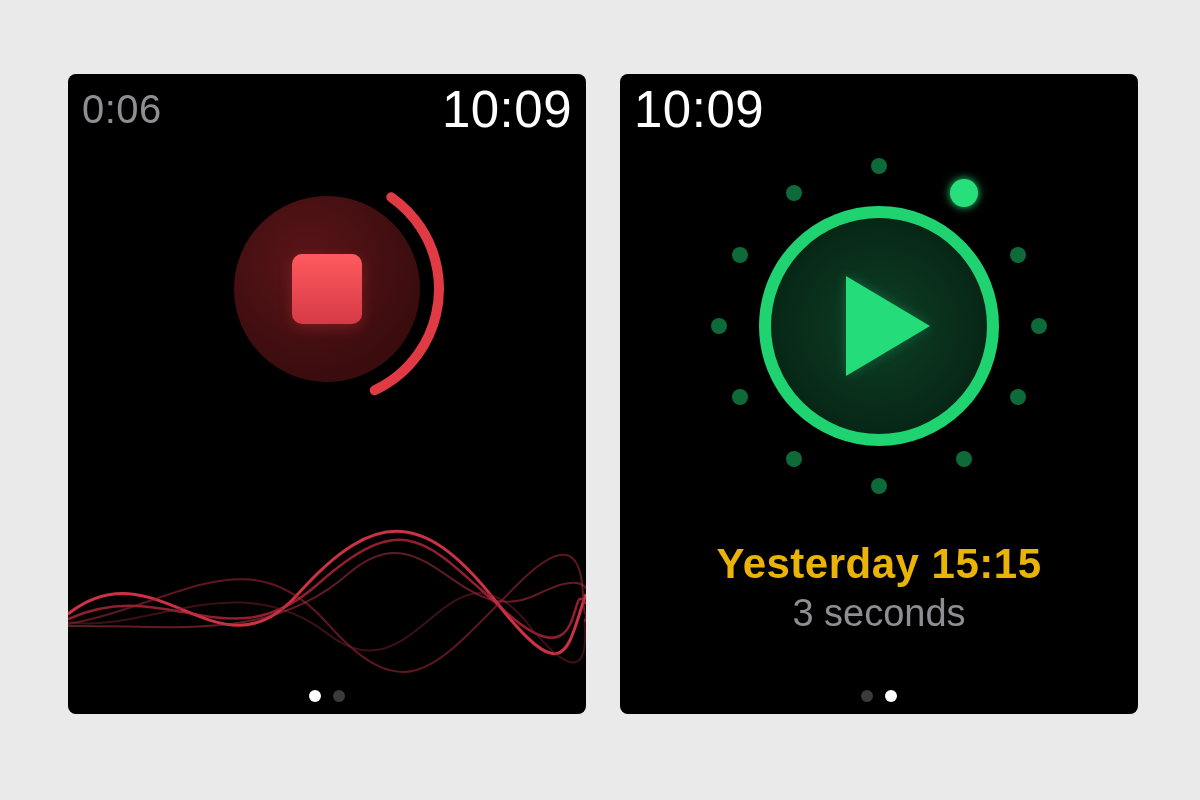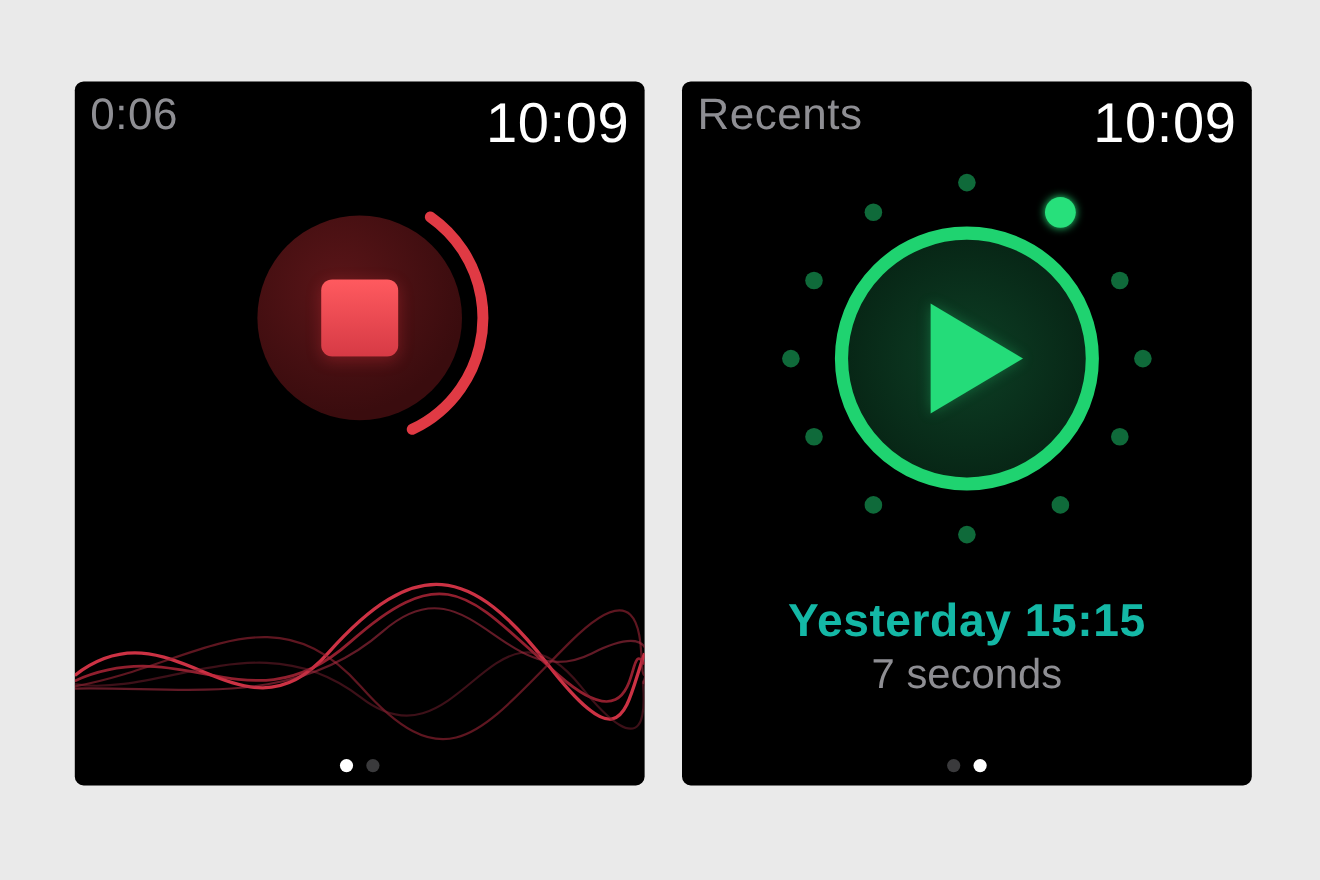--- a/index.html
+++ b/index.html
@@ -1,38 +1,38 @@
 <!DOCTYPE html>
 <html><head>
 <meta charset="utf-8">
 <style>
   html,body{margin:0;padding:0;width:1200px;height:800px;background:#eaeaea;font-family:-apple-system,"SF Pro Display","Helvetica Neue",Arial,sans-serif;overflow:hidden}
   .stage{position:relative;width:1200px;height:800px}
   .watch{position:absolute;top:74px;width:518px;height:640px;background:#000;border-radius:8px;box-shadow:inset 0 0 0 1px rgba(0,0,0,.1)}
   .watch.left{left:68px}
   .watch.right{left:620px}
-  .statusbar{position:absolute;top:8px;left:0;right:0;height:54px;display:flex;justify-content:space-between;padding:0 14px;box-sizing:border-box}
+  .statusbar{position:absolute;top:8px;left:0;right:0;height:54px;display:flex;justify-content:space-between;align-items:center;padding:0 14px;box-sizing:border-box}
   .sb-left{color:#8e8e93;font-size:40px;font-weight:400;letter-spacing:.5px}
   .sb-right{color:#fff;font-size:51px;font-weight:400;letter-spacing:.5px}
   
   .recwrap{position:absolute;left:132px;top:88px;width:254px;height:254px}
   .recarc{position:absolute;inset:0}
   .recbtn{position:absolute;left:34px;top:34px;width:186px;height:186px;border-radius:50%;background:radial-gradient(circle at 40% 35%,#5a1518,#3a0c0e 70%);display:flex;align-items:center;justify-content:center}
   .stop{width:70px;height:70px;border-radius:10px;background:linear-gradient(#ff5a5f,#d63a45);box-shadow:0 4px 14px rgba(255,60,70,.25)}
   
   .wave{position:absolute;left:0;right:0;bottom:40px;height:200px}
   
   .playwrap{position:absolute;left:89px;top:82px;width:340px;height:340px}
   .dots{position:absolute;inset:0}
   .dot{position:absolute;width:16px;height:16px;border-radius:50%;background:#0f6a3a;transform:translate(-50%,-50%)}
   .dot.on{width:28px;height:28px;background:#27e07b;box-shadow:0 0 8px #27e07b}
   .playring{position:absolute;left:50px;top:50px;width:240px;height:240px;border-radius:50%;box-sizing:border-box;border:12px solid #1fd370;background:radial-gradient(circle at 50% 50%,#0d3f25,#072515 75%);display:flex;align-items:center;justify-content:center}
   .playtri{width:0;height:0;border-top:50px solid transparent;border-bottom:50px solid transparent;border-left:84px solid #24dc79;margin-left:18px;filter:drop-shadow(0 0 6px rgba(36,220,121,.3))}
   .meta{position:absolute;left:0;right:0;top:466px;text-align:center}
-  .meta-title{color:#14b8a6;font-size:42px;font-weight:600;letter-spacing:.5px}
+  .meta-title{color:#eab308;font-size:42px;font-weight:600;letter-spacing:.5px}
   .meta-sub{color:#8e8e93;font-size:38px;font-weight:400;margin-top:4px}
   
   .pager{position:absolute;bottom:12px;left:0;right:0;display:flex;justify-content:center;gap:12px}
   .pdot{width:12px;height:12px;border-radius:50%;background:#3a3a3c}
   .pdot.active{background:#fff}
 </style>
 </head>
 <body>
 
 <div class="stage">
@@ -61,21 +61,20 @@
     </svg>
 
     <div class="pager">
       <div class="pdot active"></div>
       <div class="pdot"></div>
     </div>
   </div>
 
   <div class="watch right">
     <div class="statusbar">
-      <div class="sb-left">Recents</div>
       <div class="sb-right">10:09</div>
     </div>
 
     <div class="playwrap">
 
       <div class="dots">
         <div class="dot" style="left:50%;top:3%"></div>
         <div class="dot on" style="left:75%;top:11%"></div>
         <div class="dot" style="left:91%;top:29%"></div>
         <div class="dot" style="left:97%;top:50%"></div>
@@ -88,21 +87,21 @@
         <div class="dot" style="left:9%;top:29%"></div>
         <div class="dot" style="left:25%;top:11%"></div>
       </div>
       <div class="playring">
         <div class="playtri"></div>
       </div>
     </div>
 
     <div class="meta">
       <div class="meta-title">Yesterday  15:15</div>
-      <div class="meta-sub">7 seconds</div>
+      <div class="meta-sub">3 seconds</div>
     </div>
 
     <div class="pager">
       <div class="pdot"></div>
       <div class="pdot active"></div>
     </div>
   </div>
 
 </div>
 

